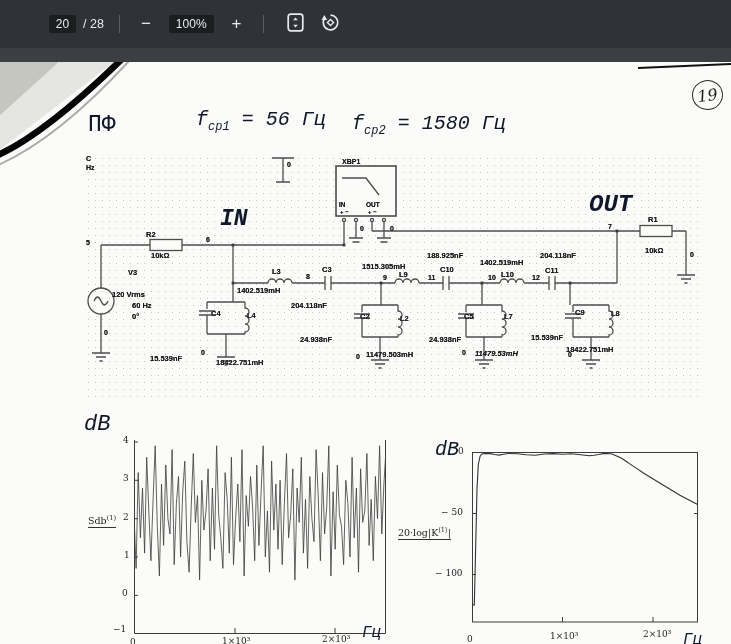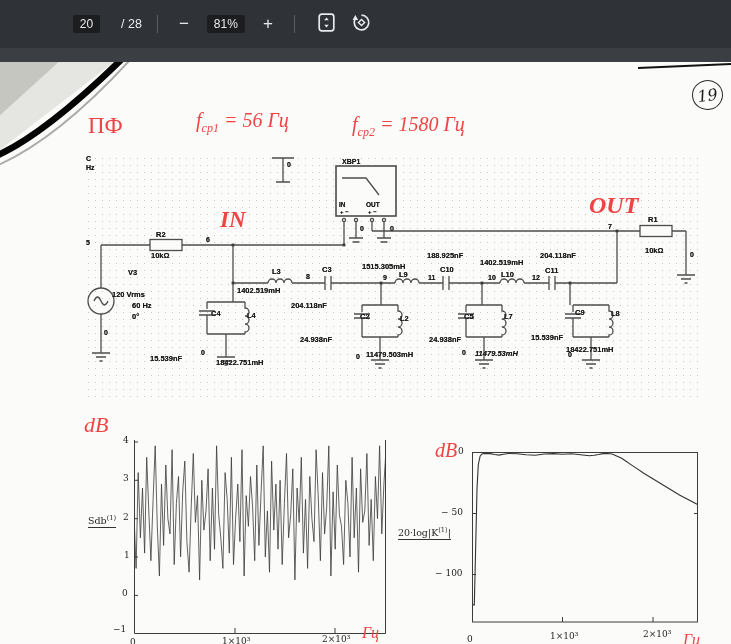--- a/index.html
+++ b/index.html
@@ -1,62 +1,62 @@
 <!DOCTYPE html>
 <html><head>
 <meta charset="utf-8">
 <style>
   html,body{margin:0;padding:0;background:#2f3337;}
   .stage{position:relative;width:731px;height:644px;overflow:hidden;background:#2f3337;
          font-family:"Liberation Sans",sans-serif;}
   
   .toolbar{position:absolute;left:0;top:0;width:731px;height:48px;background:#2f3337;
-           display:flex;align-items:center;padding-left:73px;box-sizing:border-box;z-index:5;}
+           display:flex;align-items:center;padding-left:49px;box-sizing:border-box;z-index:5;}
   .tb-box{background:#1b1d1e;color:#e8eaed;font-size:12px;border-radius:2px;
           display:flex;align-items:center;justify-content:center;}
   .page-box{width:27px;height:18px;}
-  .tb-text{color:#e8eaed;font-size:12.5px;margin-left:21px;white-space:pre;}
+  .tb-text{color:#e8eaed;font-size:12.5px;margin-left:7px;white-space:pre;}
   .tb-sep{width:1px;height:18px;background:#5a5e62;margin:0 15px;}
   .tb-btn{color:#e8eaed;font-size:17px;background:none;border:none;padding:0;cursor:pointer;
           width:22px;height:22px;display:flex;align-items:center;justify-content:center;}
   .zoom-box{height:18px;padding:0 7px;margin:0 12px;}
   .icon-btn{background:none;border:none;padding:0;margin:0 8px;cursor:pointer;display:flex;}
   
   .gap{position:absolute;left:0;top:48px;width:731px;height:14px;background:#3b3f43;}
   .page{position:absolute;left:0;top:62px;width:731px;height:582px;background:#fbfbf9;overflow:hidden;}
   .grid{position:absolute;left:85px;top:93px;width:617px;height:247px;opacity:.5;
         background-image:radial-gradient(circle,#909090 0.55px,transparent 0.75px);
         background-size:7px 7px;}
   svg.lay{position:absolute;pointer-events:none;}
   
   .cl{position:absolute;font:bold 7px "Liberation Sans",sans-serif;color:#1b1b1b;
       white-space:nowrap;text-shadow:0 0 .4px #444;}
   .cl8{font-size:7.5px;}
-  .hw{position:absolute;font-family:Liberation Serif, serif;font-style:italic;color:#ef4444;
+  .hw{position:absolute;font-family:Liberation Mono, monospace;font-style:italic;color:#0f172a;
       white-space:nowrap;line-height:1;}
   .tick{position:absolute;font:9px "DejaVu Serif",serif;color:#1d1d1d;white-space:nowrap;line-height:1;}
   .mlabel{position:absolute;font:9.5px "DejaVu Serif",serif;color:#1d1d1d;white-space:nowrap;
           border-bottom:1px solid #333;padding-bottom:1px;line-height:1;}
   .circle19{position:absolute;left:692px;top:18px;width:29px;height:28px;border:1.7px solid #2a2a2a;
             border-radius:50%;display:flex;align-items:center;justify-content:center;
             font-family:"DejaVu Serif",serif;font-style:italic;font-size:16px;color:#1a1a1a;
             transform:rotate(-8deg);}
   sup{font-size:70%;}
 </style>
 </head>
 <body>
 
 <div class="stage">
 
   <div class="toolbar">
     <div class="tb-box page-box">20</div>
     <span class="tb-text">/ 28</span>
     <span class="tb-sep"></span>
     <button class="tb-btn">−</button>
-    <div class="tb-box zoom-box">81%</div>
+    <div class="tb-box zoom-box">100%</div>
     <button class="tb-btn">+</button>
     <span class="tb-sep"></span>
     <button class="icon-btn">
       <span>
         <svg width="17" height="19" viewBox="0 0 17 19">
           <rect x="1.2" y="1.2" width="14.6" height="16.6" rx="2.5" fill="none" stroke="#e8eaed" stroke-width="1.7"></rect>
           <path d="M8.5 4.6 l2.3 2.6 h-4.6 z" fill="#e8eaed"></path>
           <path d="M8.5 14.4 l2.3 -2.6 h-4.6 z" fill="#e8eaed"></path>
         </svg>
       </span>
@@ -178,21 +178,21 @@
     <span class="hw" style="left:220px;top:146px;font-size:23px;font-weight:bold;">IN</span>
     <span class="hw" style="left:589px;top:131px;font-size:24px;font-weight:bold;">OUT</span>
 
     <span class="cl cl8" style="left:128px;top:206px;">V3</span>
     <span class="cl cl8" style="left:112px;top:228px;">120 Vrms</span>
     <span class="cl cl8" style="left:132px;top:239px;">60 Hz</span>
     <span class="cl cl8" style="left:132px;top:250px;">0°</span>
     <span class="cl" style="left:86px;top:177px;">5</span>
     <span class="cl" style="left:104px;top:267px;">0</span>
 
-    <span class="cl cl8" style="left:156px;top:168px;">R2</span>
+    <span class="cl cl8" style="left:146px;top:168px;">R2</span>
     <span class="cl cl8" style="left:151px;top:189px;">10kΩ</span>
     <span class="cl" style="left:206px;top:174px;">6</span>
 
     <span class="cl cl8" style="left:648px;top:153px;">R1</span>
     <span class="cl cl8" style="left:645px;top:184px;">10kΩ</span>
     <span class="cl" style="left:690px;top:189px;">0</span>
     <span class="cl" style="left:608px;top:161px;">7</span>
 
     <span class="cl cl8" style="left:272px;top:205px;">L3</span>
     <span class="cl cl8" style="left:237px;top:224px;">1402.519mH</span>

